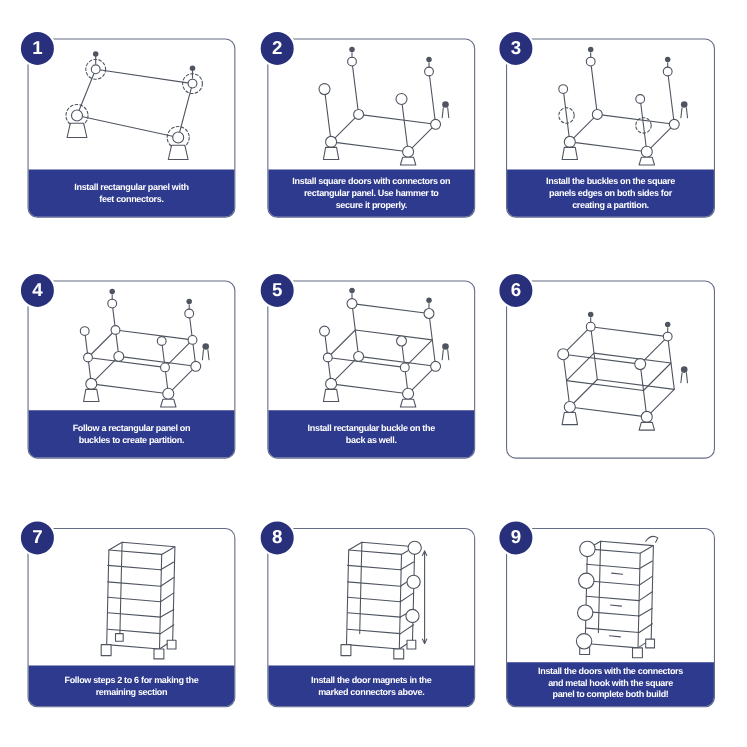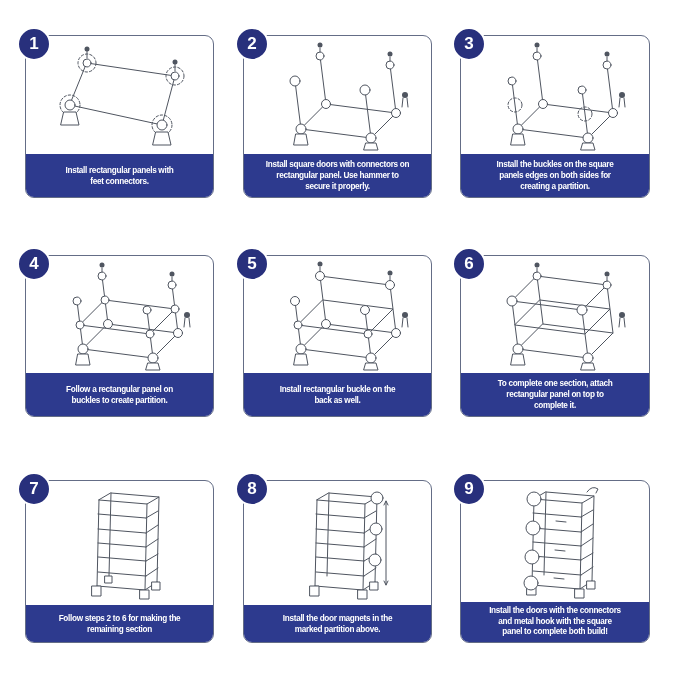--- a/index.html
+++ b/index.html
@@ -55,21 +55,21 @@
             <circle class="wf" cx="127" cy="86" r="5"></circle>
           <line x1="52" y1="12" x2="52" y2="19"></line>
             <line x1="140" y1="25" x2="140" y2="32"></line>
           <path class="wf" d="M29 73 l12 0 l3 13 l-18 0 Z"></path>
           <path class="wf" d="M121 93 l12 0 l3 13 l-18 0 Z"></path>
         </g>
         <circle class="sd" cx="52" cy="10" r="2.5"></circle>
           <circle class="sd" cx="140" cy="23" r="2.5"></circle>
       </svg>
     </div>
-    <div class="caption">Install rectangular panels with
+    <div class="caption">Install rectangular panel with
 feet connectors.</div>
   </div>
 
   <div class="card c2">
     <div class="badge">2</div>
     <div class="art">
       <svg width="170" height="112" viewBox="0 0 170 112">
         <g class="ln">
           <path d="M48 90 L118 99 L143 74 L73 65 Z"></path>
           <line x1="48" y1="90" x2="42" y2="42"></line>
@@ -238,23 +238,20 @@
           <path class="wf" d="M43 95 l10 0 l2 11 l-14 0 Z"></path>
           <path class="wf" d="M113 104 l10 0 l2 7 l-14 0 Z"></path>
           <line x1="150" y1="59" x2="149" y2="68"></line>
             <line x1="154" y1="59" x2="155" y2="68"></line>
         </g>
         <circle class="sd" cx="67" cy="6" r="2.5"></circle>
           <circle class="sd" cx="137" cy="15" r="2.5"></circle>
         <circle class="sd" cx="152" cy="56" r="3"></circle>
       </svg>
     </div>
-    <div class="caption">To complete one section, attach
-rectangular panel on top to
-complete it.</div>
   </div>
 
   <div class="card c7">
     <div class="badge">7</div>
     <div class="art">
       <svg width="170" height="118" viewBox="0 0 170 118">
         <g class="ln">
           <path d="M64 16 L112 20 L124 13 L76 9 Z"></path>
           <line x1="64" y1="16" x2="62" y2="102"></line>
             <line x1="112" y1="20" x2="110" y2="106"></line>
@@ -311,21 +308,21 @@
           <circle class="wf" cx="124" cy="14" r="6"></circle>
           <circle class="wf" cx="123" cy="45" r="6"></circle>
           <circle class="wf" cx="122" cy="76" r="6"></circle>
           <line x1="133" y1="17" x2="133" y2="101"></line>
           <path d="M131 21 L133 17 L135 21"></path>
           <path d="M131 97 L133 101 L135 97"></path>
         </g>
       </svg>
     </div>
     <div class="caption">Install the door magnets in the
-marked partition above.</div>
+marked connectors above.</div>
   </div>
 
   <div class="card c9">
     <div class="badge">9</div>
     <div class="art">
       <svg width="170" height="118" viewBox="0 0 170 118">
         <g class="ln">
           <path d="M64 16 L112 20 L124 13 L76 9 Z"></path>
           <line x1="64" y1="16" x2="62" y2="102"></line>
             <line x1="112" y1="20" x2="110" y2="106"></line>

